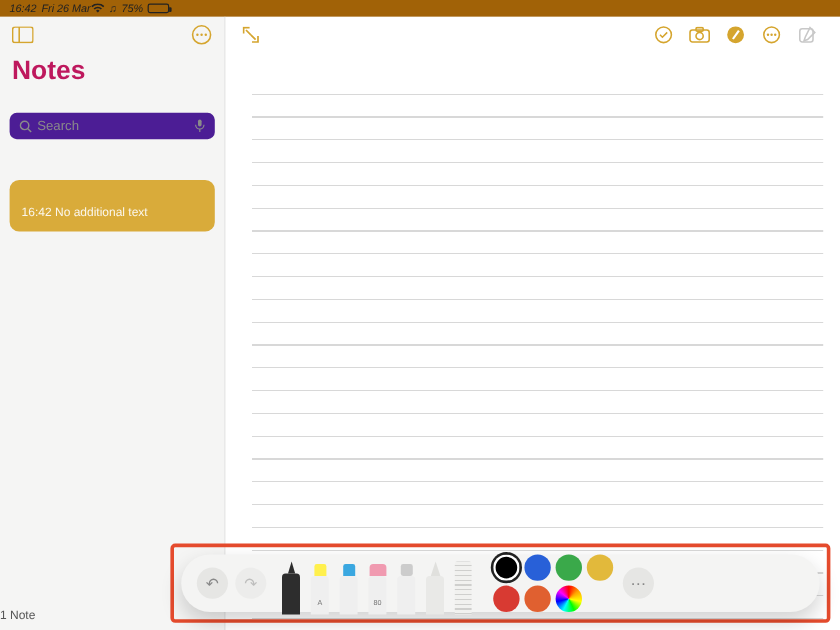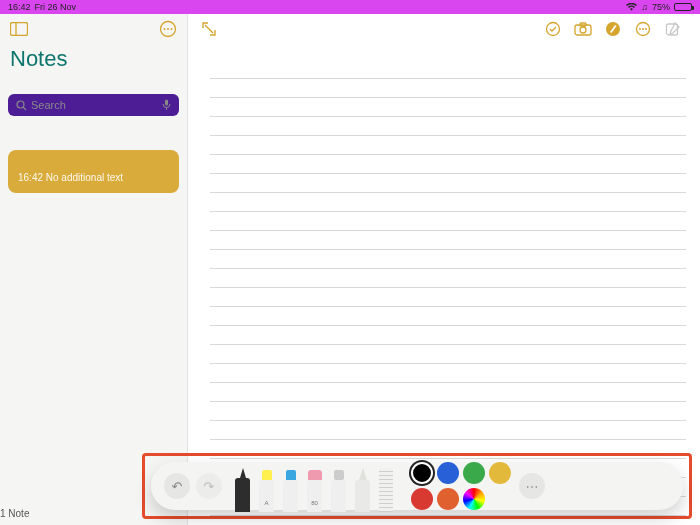--- a/index.html
+++ b/index.html
@@ -1,29 +1,29 @@
 <!DOCTYPE html>
 <html><head>
 <meta charset="utf-8">
 <style>
   * { margin: 0; padding: 0; box-sizing: border-box; font-family: -apple-system, "Helvetica Neue", Arial, sans-serif; }
   body { width: 700px; height: 525px; background: #fff; position: relative; overflow: hidden; }
 
   
-  .status-bar { position: absolute; top: 0; left: 0; right: 0; height: 14px; display: flex; justify-content: space-between; align-items: center; padding: 0 8px; font-size: 9px; color: #222; background: #d946ef; }
+  .status-bar { position: absolute; top: 0; left: 0; right: 0; height: 14px; display: flex; align-items: center; padding: 0 8px; font-size: 9px; color: #222; background: #a16207; font-style: italic; }
   .status-left { display: flex; gap: 4px; }
   .status-right { display: flex; gap: 4px; align-items: center; }
   .battery { width: 18px; height: 8px; border: 1px solid #222; border-radius: 2px; position: relative; }
   .battery::after { content: ""; position: absolute; right: -3px; top: 1.5px; width: 2px; height: 4px; background: #222; border-radius: 0 1px 1px 0; }
   .battery .fill { background: #222; width: 91%; height: 100%; }
 
   
   .sidebar { position: absolute; top: 14px; left: 0; width: 188px; bottom: 0; background: #f5f5f4; border-right: 1px solid #e2e2e2; display: flex; flex-direction: column; }
   .sidebar-top { display: flex; justify-content: space-between; padding: 6px 10px; color: #d5a52e; }
-  .sidebar-title { font-size: 22px; font-weight: 400; padding: 2px 10px 6px; color: #0f766e; }
+  .sidebar-title { font-size: 22px; font-weight: 700; padding: 2px 10px 6px; color: #be185d; }
   .search { margin: 16px 8px; height: 22px; background: #4c1d95; border-radius: 6px; display: flex; align-items: center; padding: 0 8px; color: #8a8a8a; font-size: 11px; }
   .search .mag { margin-right: 4px; }
   .search .txt { flex: 1; }
   .note-card { margin: 18px 8px 0; background: #d9ab3a; color: #fff; border-radius: 8px; padding: 8px 10px 10px; font-size: 11px; }
   .note-card .t { font-weight: 600; font-size: 12px; }
   .note-card .s { opacity: .9; font-size: 10px; margin-top: 14px; }
   .sidebar-footer { margin-top: auto; font-size: 10px; color: #555; padding: 6px 0; }
 
   
   .main { position: absolute; top: 14px; left: 188px; right: 0; bottom: 0; background: #fff; }
@@ -67,21 +67,21 @@
   .rainbow { background: conic-gradient(red,orange,yellow,lime,cyan,blue,magenta,red); }
 
   svg { display:block; }
 </style>
 </head>
 <body>
 
 <div class="status-bar">
   <div class="status-left">
     <span>16:42</span>
-    <span>Fri 26 Nov</span>
+    <span>Fri 26 Mar</span>
   </div>
   <div class="status-right">
     <span>
       <svg width="11" height="8" viewBox="0 0 11 8">
           <path d="M5.5 7.5 L4 6 A2 2 0 0 1 7 6 Z M2 4 A5 5 0 0 1 9 4 L8 5 A3.5 3.5 0 0 0 3 5 Z M0 2 A8 8 0 0 1 11 2 L10 3 A6.5 6.5 0 0 0 1 3 Z" fill="#222"></path>
         </svg>
     </span>
     <span>♫</span>
     <span>75%</span>
     <span class="battery"><span class="fill"></span></span>

